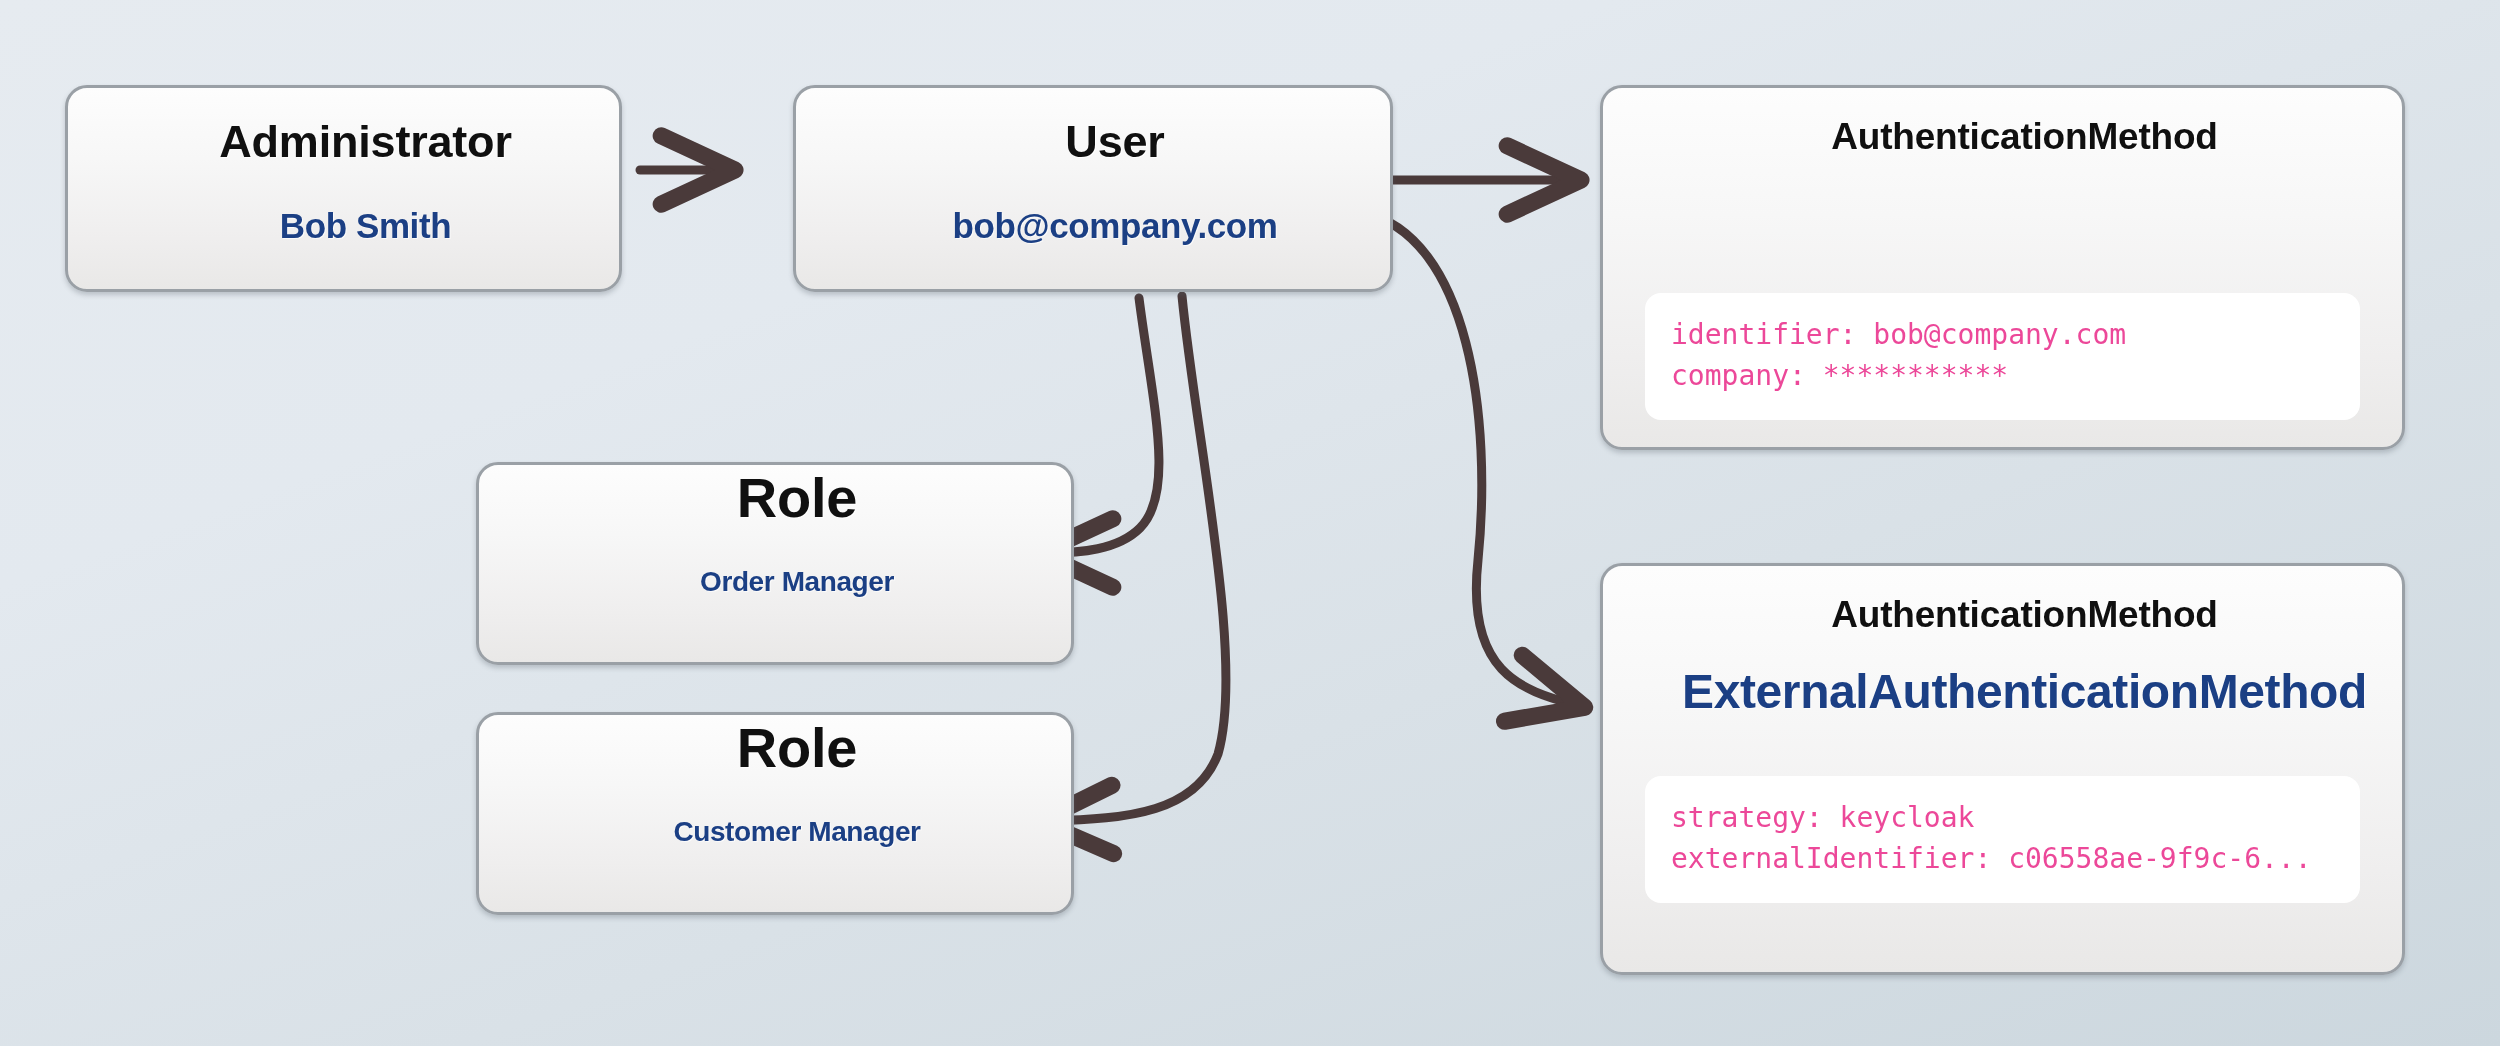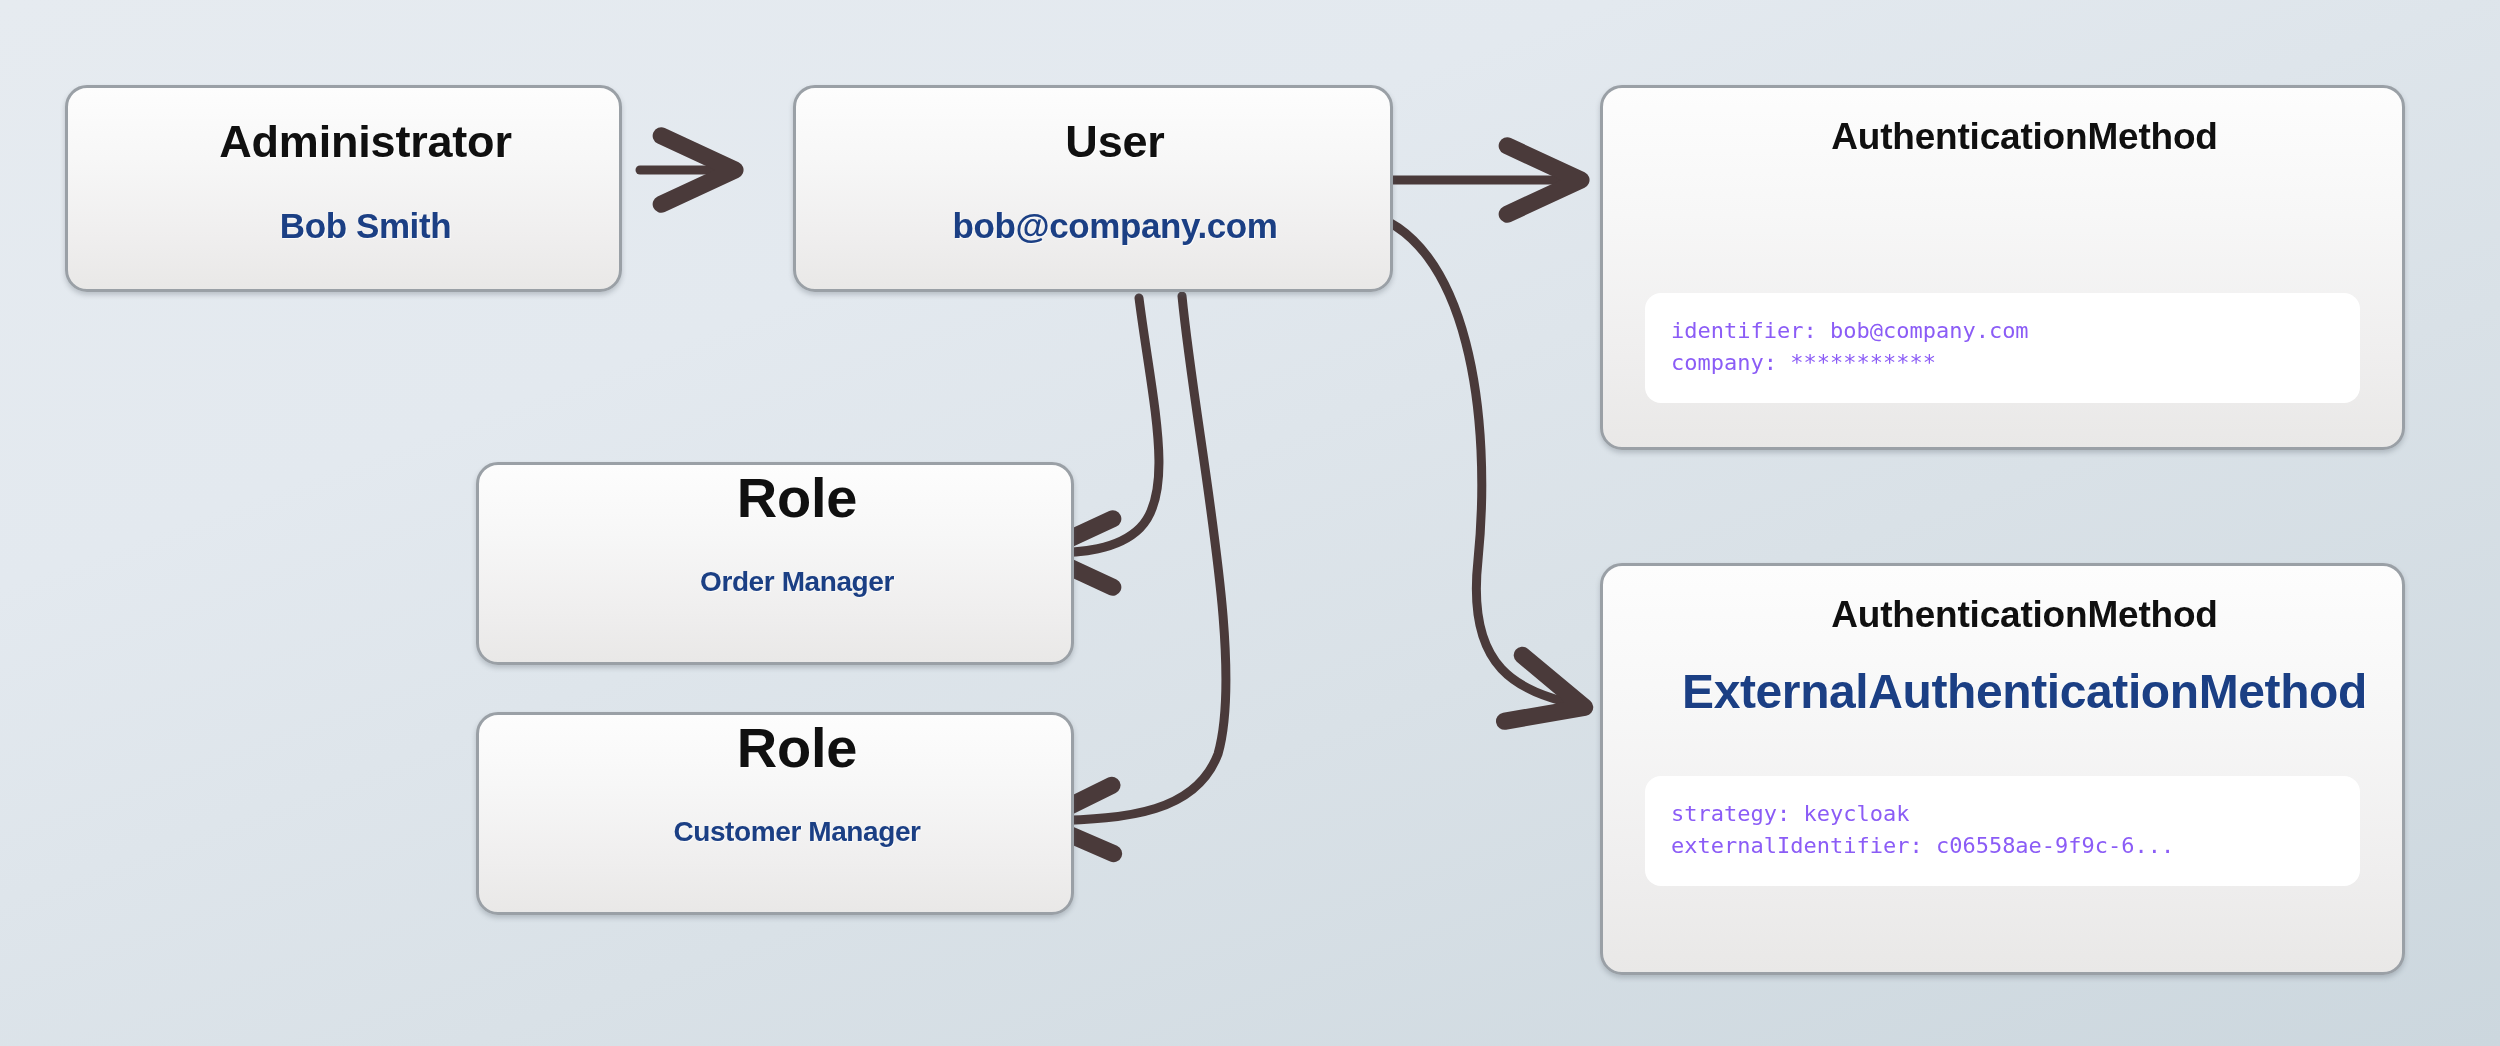--- a/index.html
+++ b/index.html
@@ -72,22 +72,22 @@
     position: absolute;
     left: 42px;
     right: 42px;
     background: #ffffff;
     border-radius: 16px;
     padding: 22px 26px 24px 26px;
     box-sizing: border-box;
   }
   .prop-row {
     font-family: "DejaVu Sans Mono", "Liberation Mono", monospace;
-    font-size: 22px;
-    color: #8b5cf6;
+    font-size: 28px;
+    color: #ec4899;
     white-space: pre;
     line-height: 1.45;
   }
 
   
   #node-administrator { left: 65px;   top: 85px;  width: 557px;  height: 207px; }
   #node-user          { left: 753px;  top: 85px;  width: 600px;  height: 207px; margin-left: 40px; }
   #node-role-order    { left: 476px;  top: 462px; width: 598px;  height: 203px; }
   #node-role-customer { left: 476px;  top: 712px; width: 598px;  height: 203px; }
   #node-auth-native   { left: 1600px; top: 85px;  width: 805px;  height: 365px; }

